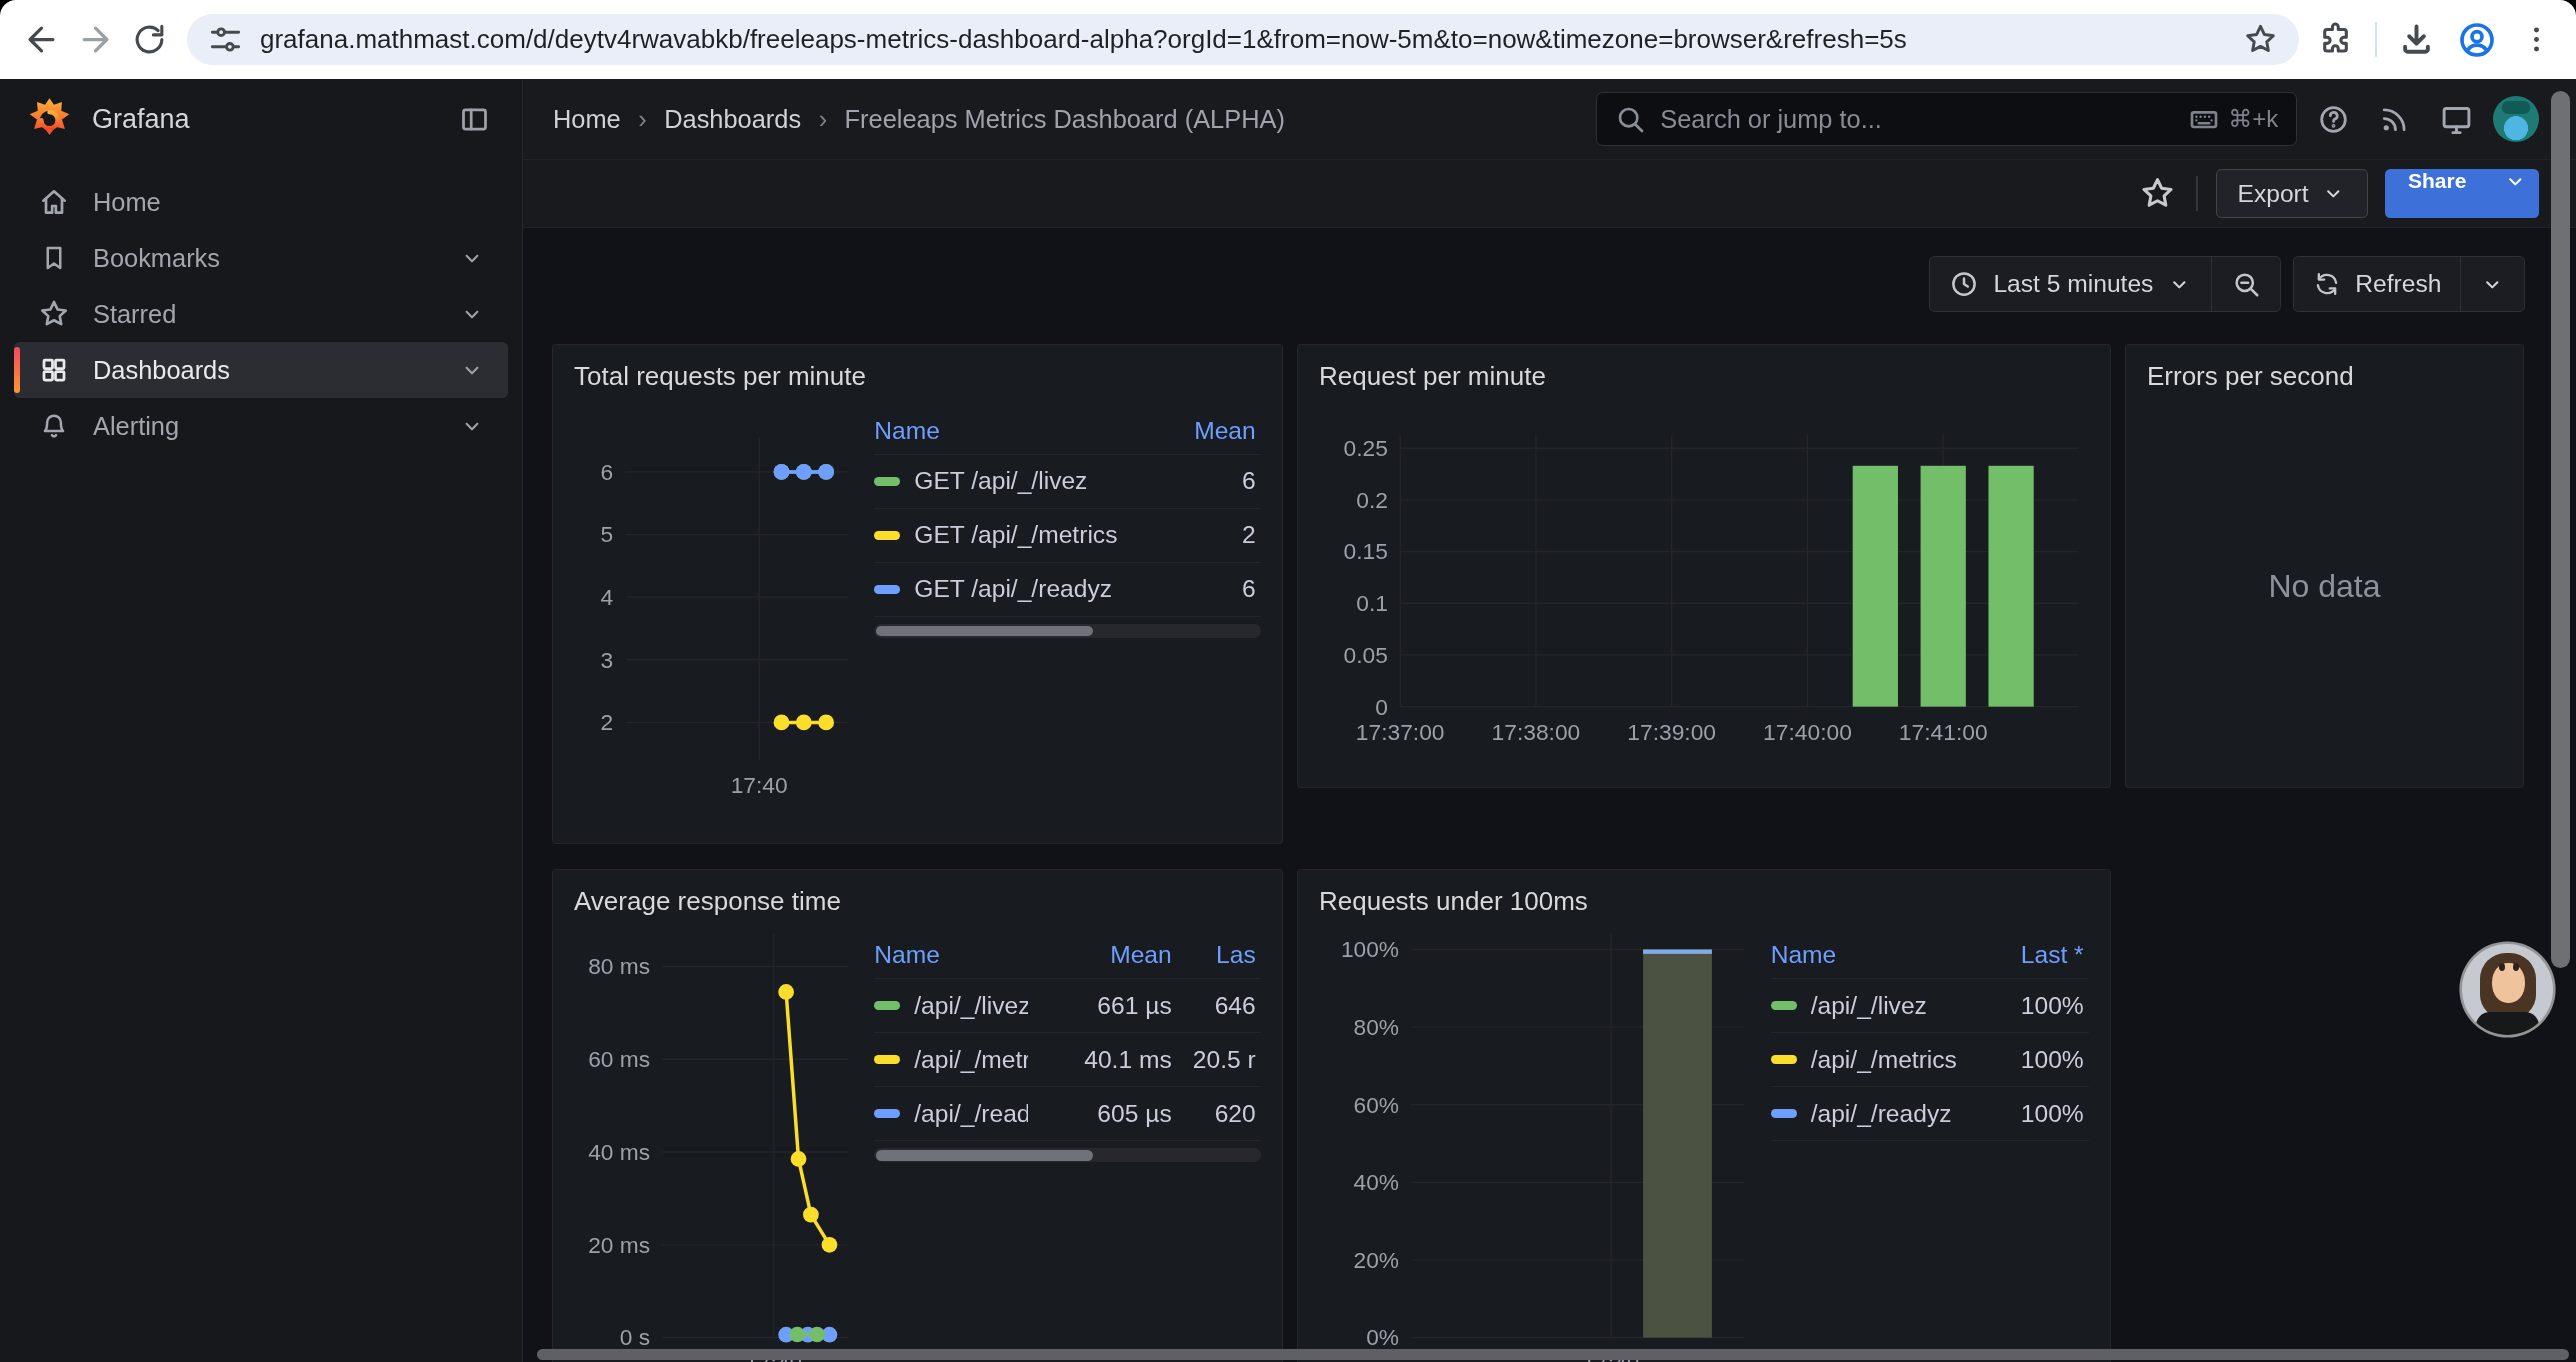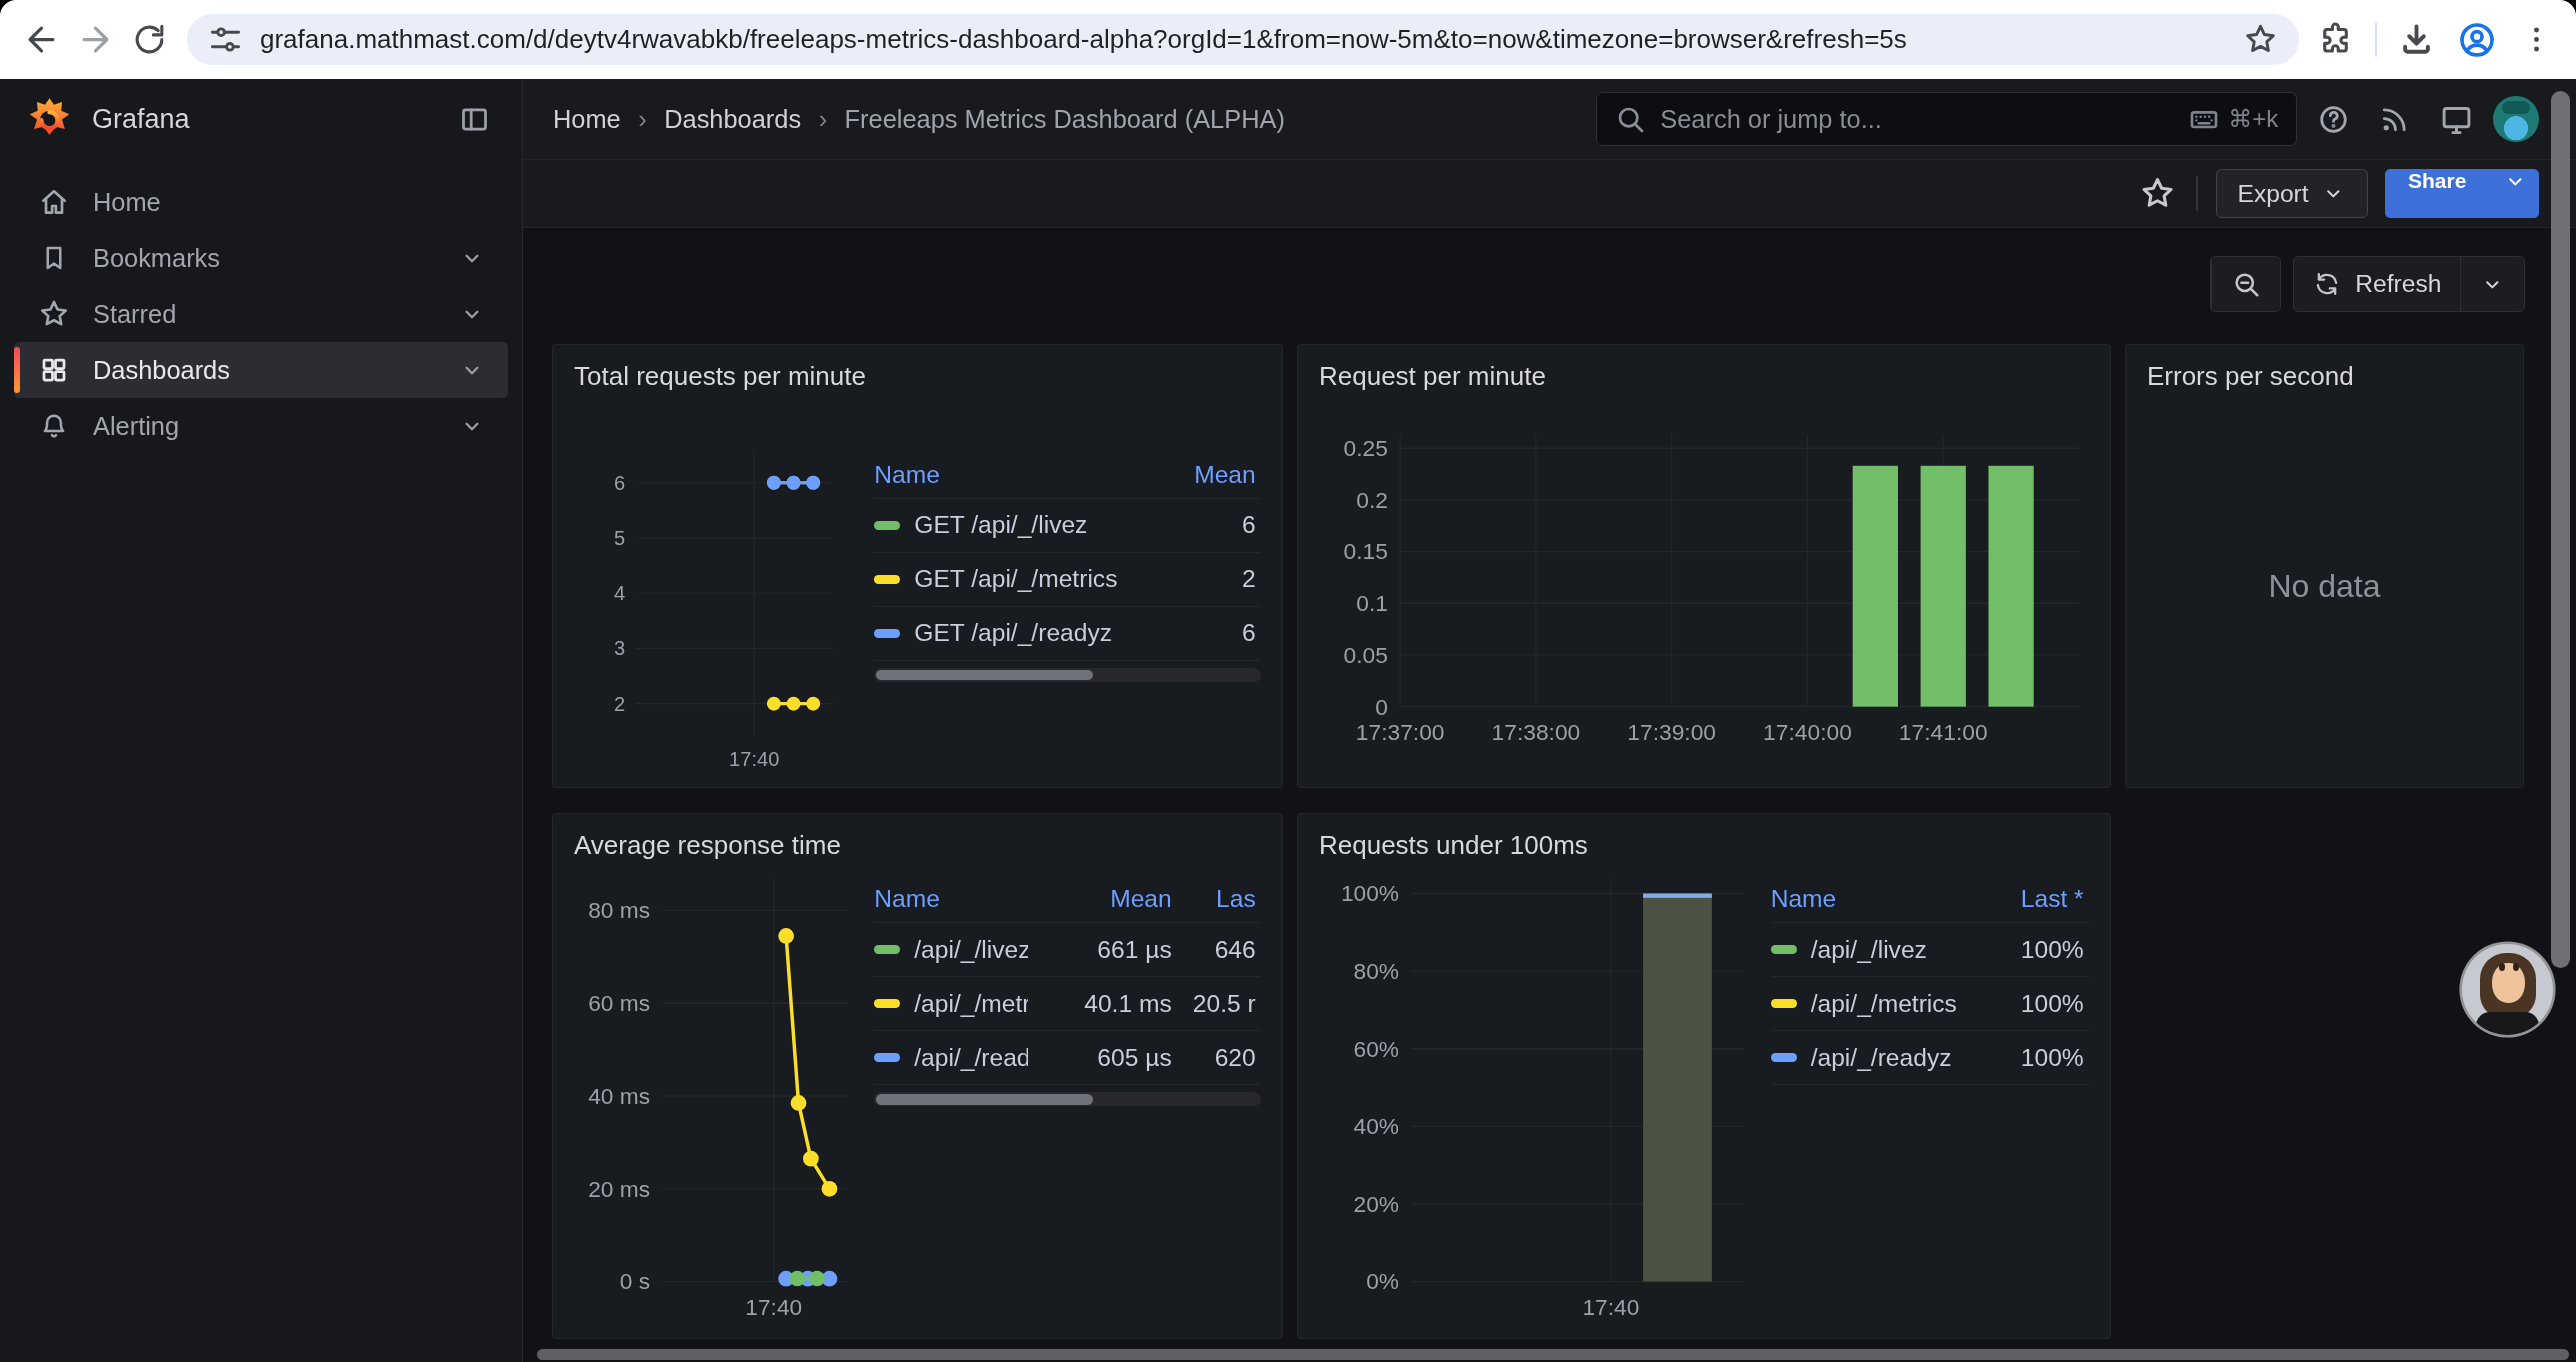--- a/index.html
+++ b/index.html
@@ -65,21 +65,21 @@
 
   .dashboard { flex:1; background:#111217; padding:0 51px 0 29px; overflow:hidden; position:relative; }
   .timebar { margin-top:28px; display:flex; justify-content:flex-end; gap:12.3px; }
   .tgroup { display:flex; align-items:stretch; height:56px; background:#1b1d22; border:0.9px solid #2e3036; border-radius:5.3px; overflow:hidden; }
   .tbtn { display:flex; align-items:center; gap:14px; padding:0 19px; color:#d5d7db; font-size:24.6px; }
   .tbtn.bordered { border-left:0.9px solid #2e3036; }
   .tbtn .ticon { color:#c3c5cb; display:flex; }
 
   .grid { margin-top:32px; display:flex; flex-wrap:wrap; gap:24.6px 14px; align-content:flex-start; }
   .panel { background:#181b1f; border:0.9px solid #25272e; border-radius:3.5px; display:flex; flex-direction:column; overflow:hidden; }
-  .p-tr  { width:731px; height:444px;gap:44px; }
+  .p-tr  { width:731px; height:500px; }
   .p-rpm { width:814px; height:444px; }
   .p-eps { width:399px; height:444px; }
   .p-art { width:731px; height:526px; }
   .p-u100{ width:814px; height:526px; }
   .panel-title { padding:16px 21px 3.5px; font-size:26px; color:#d8d9da; font-weight:500; flex:none; white-space:nowrap; overflow:hidden; }
   .panel-body { flex:1; display:flex; min-height:0; padding:0 17.5px 10.5px; }
   .panel-body.column { flex-direction:column; }
   .chart { position:relative; min-width:0; }
   .chart svg { width:100%; height:100%; display:block; font-family:"Liberation Sans","DejaVu Sans",sans-serif; }
   .p-tr .chart, .p-art .chart { width:42%; }
@@ -351,20 +351,32 @@
                 <path d="M7 10l5 5 5-5"></path>
               </svg>
             </span>
         </div>
       </div>
 
       <div class="dashboard">
 
         <div class="timebar">
           <div class="tgroup">
+            <div class="tbtn">
+              <span class="ticon">
+                  <svg class="ic" width="30" height="30" viewBox="0 0 24 24">
+                    <circle cx="12" cy="12" r="8.5"></circle>
+                    <path d="M12 7.5V12l3 2"></path>
+                  </svg>
+                </span>
+              <span>Last 5 minutes</span>
+              <svg class="ic" width="24.6" height="24.6" viewBox="0 0 24 24">
+                  <path d="M7 10l5 5 5-5"></path>
+                </svg>
+            </div>
             <div class="tbtn bordered">
               <span class="ticon">
                   <svg class="ic" width="30" height="30" viewBox="0 0 24 24">
                     <circle cx="11" cy="11" r="6.5"></circle>
                     <path d="M8.3 11h5.4M15.9 15.9L21 21"></path>
                   </svg>
                 </span>
             </div>
           </div>
           <div class="tgroup">

